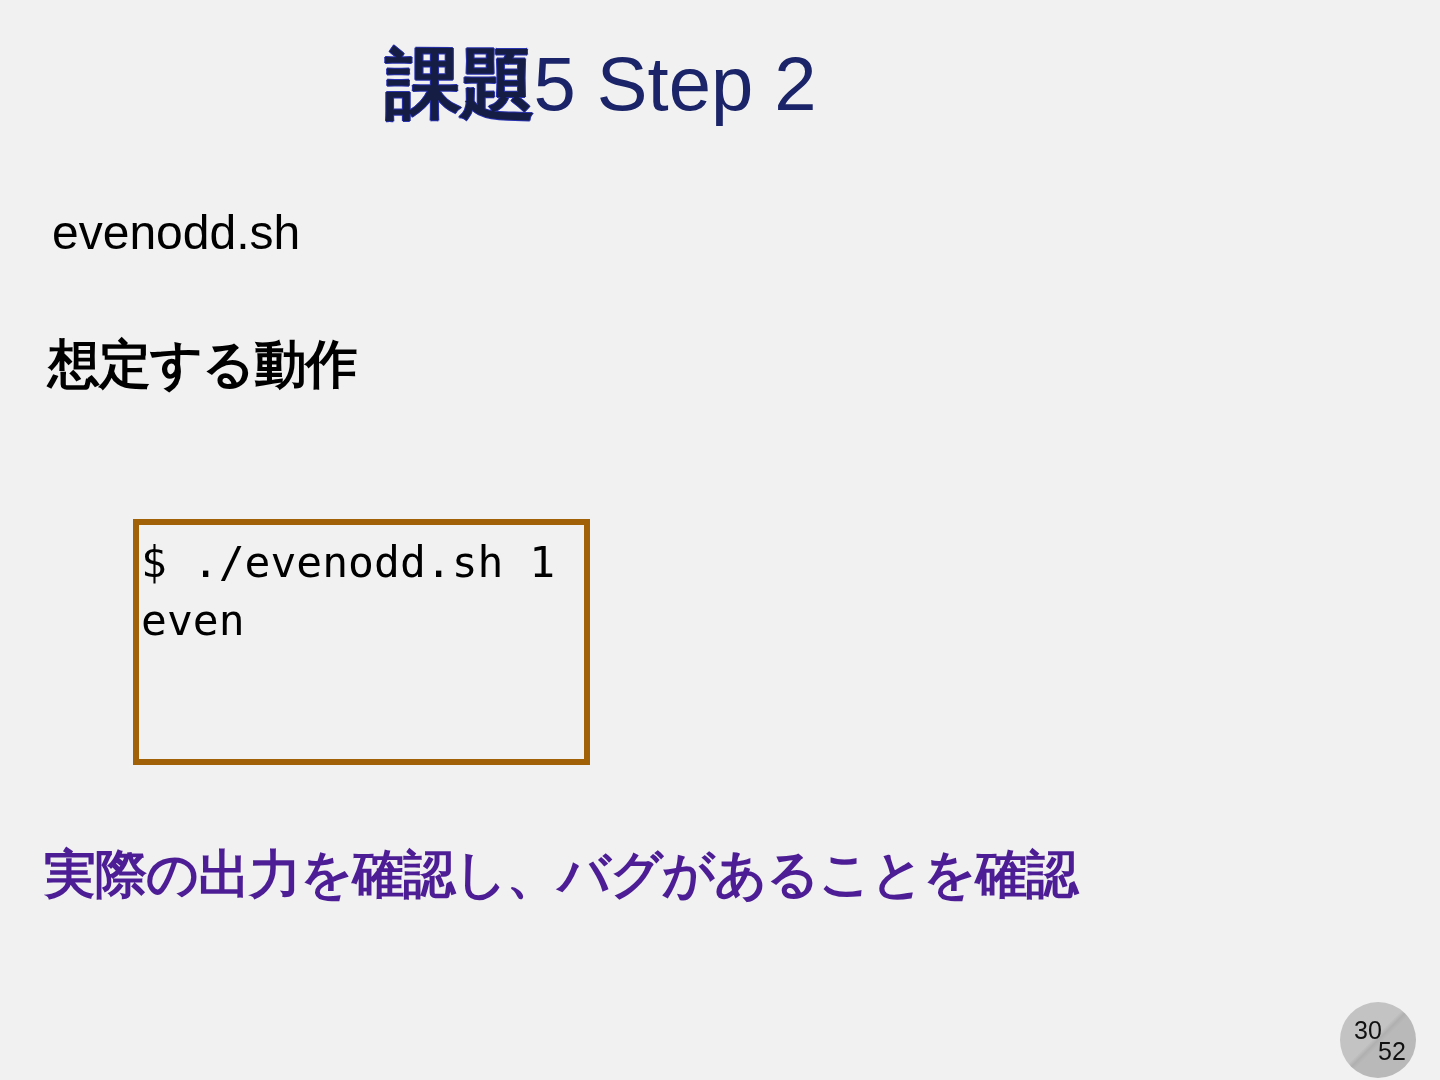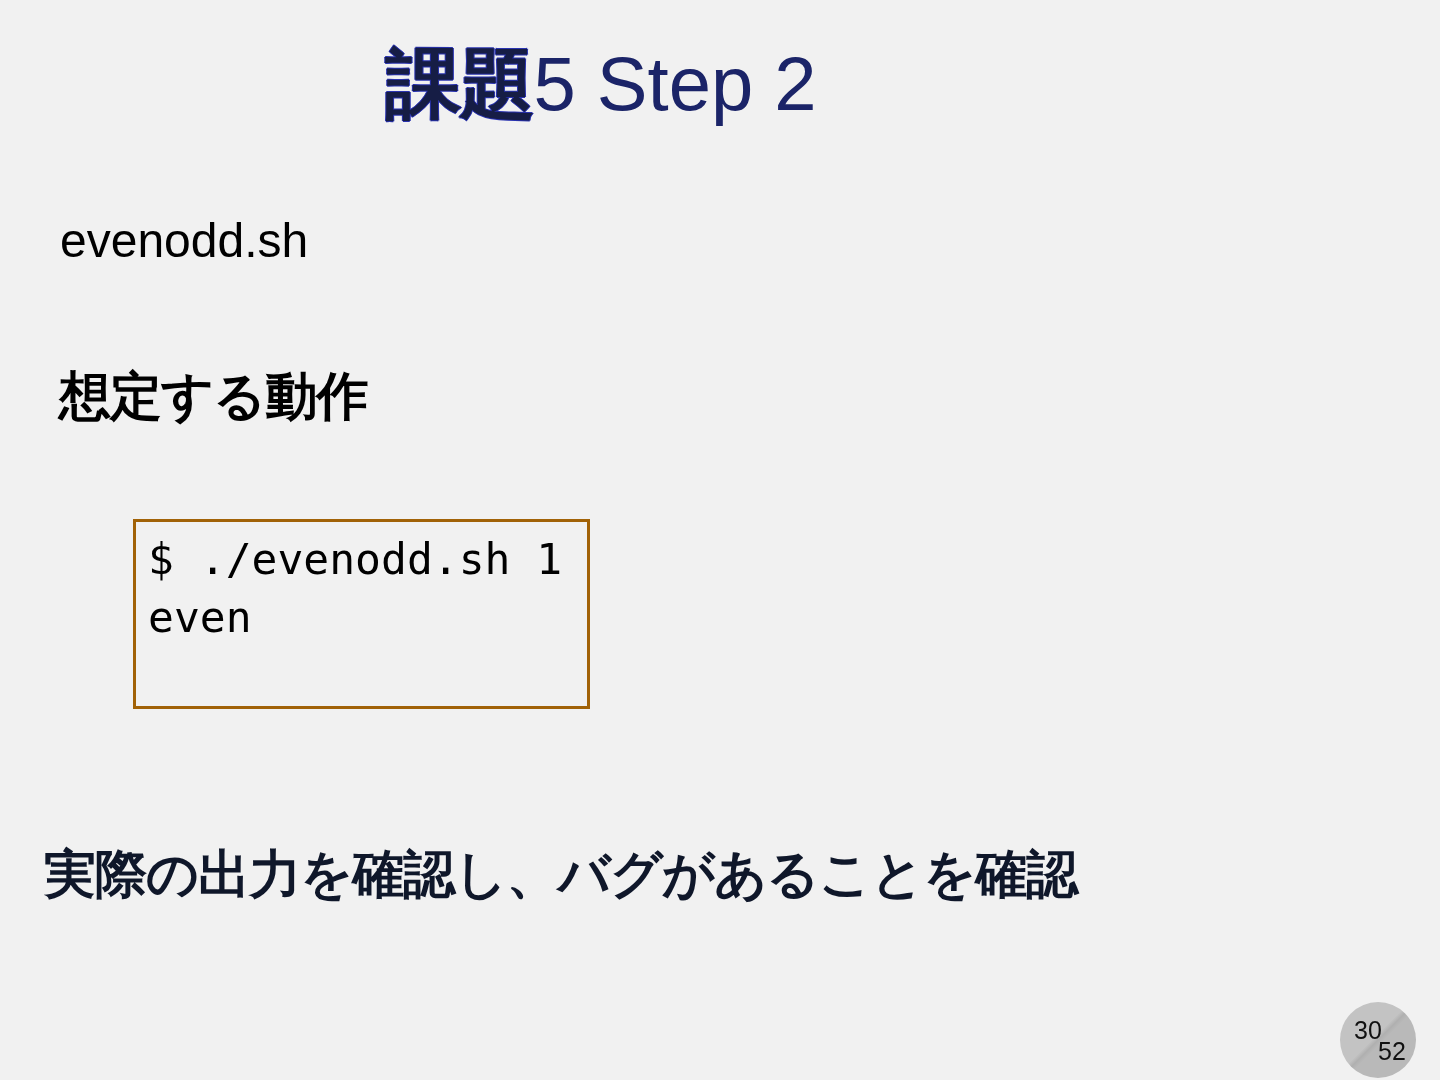--- a/index.html
+++ b/index.html
@@ -60,76 +60,76 @@
     white-space: pre;
     color: #000000;
     font-family: "Liberation Sans", "DejaVu Sans", sans-serif;
   }
 
   
   .line-l1 {
     font-size: 48px;
     line-height: 58px;
     font-weight: 400;
-    margin: 16px;
+    margin: 8px;
   }
 
   
   .line-l2 {
     font-family: "DejaVu Sans", sans-serif;
     font-size: 52px;
     line-height: 70px;
     font-weight: 700;
     margin-left: 52px;
     letter-spacing: -1px;
   }
 
   
   .line-head {
-    font-family: Liberation Sans, sans-serif;
+    font-family: Liberation Mono, monospace;
     font-size: 52px;
     line-height: 66px;
     font-weight: 700;
-    margin: 15px;
+    margin: 4px;
     letter-spacing: -1px;
   }
 
   .spacer-lg { height: 62px; }
 
   
   .code-box {
     position: absolute;
     left: 133px;
     top: 519px;
     width: 457px;
-    height: 190px;
+    height: 246px;
     box-sizing: border-box;
-    border: 3px solid #a16207;
+    border: 6px solid #a16207;
     background: transparent;
-    padding: 8px 0 0 12px;
+    padding: 8px 0 0 2px;
   }
   .code-line {
     font-family: "DejaVu Sans Mono", "Liberation Mono", monospace;
     font-size: 43px;
     line-height: 58px;
     color: #000000;
     white-space: pre;
     letter-spacing: 0px;
   }
 
   
   .bottom-line {
     position: absolute;
     left: 44px;
     top: 840px;
     font-family: "DejaVu Sans", sans-serif;
     font-size: 52px;
     line-height: 68px;
     font-weight: 700;
-    color: #0f172a;
+    color: #4c1d95;
     white-space: pre;
     letter-spacing: -1px;
   }
 
   
   .page-badge {
     position: absolute;
     left: 1340px;
     top: 1002px;
     width: 76px;

